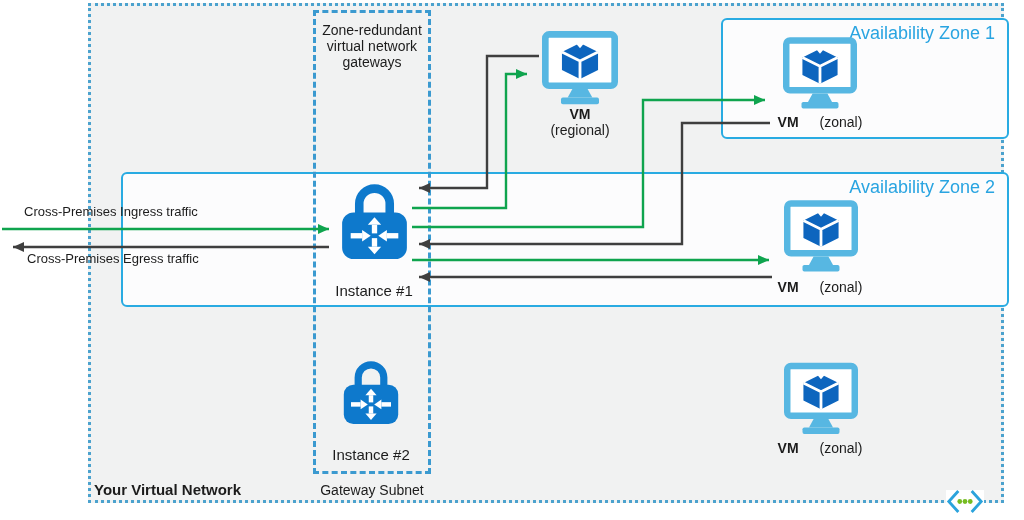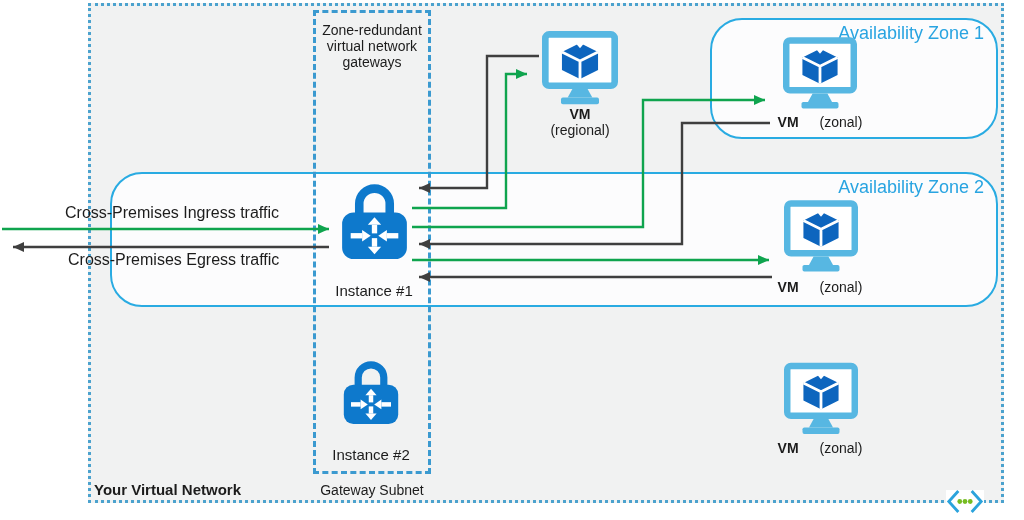--- a/index.html
+++ b/index.html
@@ -5,35 +5,35 @@
   html,body{margin:0;padding:0;background:#ffffff;}
   body{width:1024px;height:520px;overflow:hidden;
        font-family:"Liberation Sans","DejaVu Sans",sans-serif;color:var(--text-dark,#1c1c1c);}
   .canvas{position:relative;width:1024px;height:520px;}
 
   .outer-box{position:absolute;left:88px;top:3px;width:916px;height:500px;
     box-sizing:border-box;border:3px dotted var(--outer-border);
     background:var(--canvas-fill);z-index:5;}
 
   .az-box{position:absolute;box-sizing:border-box;border:2px solid var(--zone-border);
-    border-radius:32px;background:var(--zone-fill);z-index:10;}
+    border-radius:6px;background:var(--zone-fill);z-index:10;margin-left:11px;}
   .az1{left:710px;top:18px;width:288px;height:121px;}
   .az2{left:110px;top:172px;width:888px;height:135px;}
   .az3{left:111px;top:343px;width:887px;height:120px;}
   .az-label{position:absolute;top:3px;right:12px;font-size:18px;color:var(--zone-label);}
 
   .subnet-box{position:absolute;left:313px;top:10px;width:118px;height:464px;
     box-sizing:border-box;border:3px dashed var(--subnet-border);z-index:15;}
   .subnet-header{padding:9px 4px 0;text-align:center;font-size:14px;line-height:16px;}
   .subnet-footer{position:absolute;left:313px;top:482px;width:118px;text-align:center;
     font-size:14px;z-index:40;}
 
   .vnet-name{position:absolute;left:94px;top:481px;font-size:15px;font-weight:bold;z-index:40;}
 
-  .traffic-label{position:absolute;font-size:16px;z-index:40;margin-left:41px;}
+  .traffic-label{position:absolute;font-size:13px;z-index:40;}
   .ingress-label{left:24px;top:204px;}
   .egress-label{left:27px;top:251px;}
 
   svg.connectors{position:absolute;left:0;top:0;width:1024px;height:520px;z-index:20;}
   .line-green{stroke:var(--line-green);stroke-width:2.4;fill:none;}
   .line-black{stroke:var(--line-black);stroke-width:2.4;fill:none;}
   .head-green{fill:var(--line-green);}
   .head-black{fill:var(--line-black);}
 
   .icon{position:absolute;z-index:30;}

